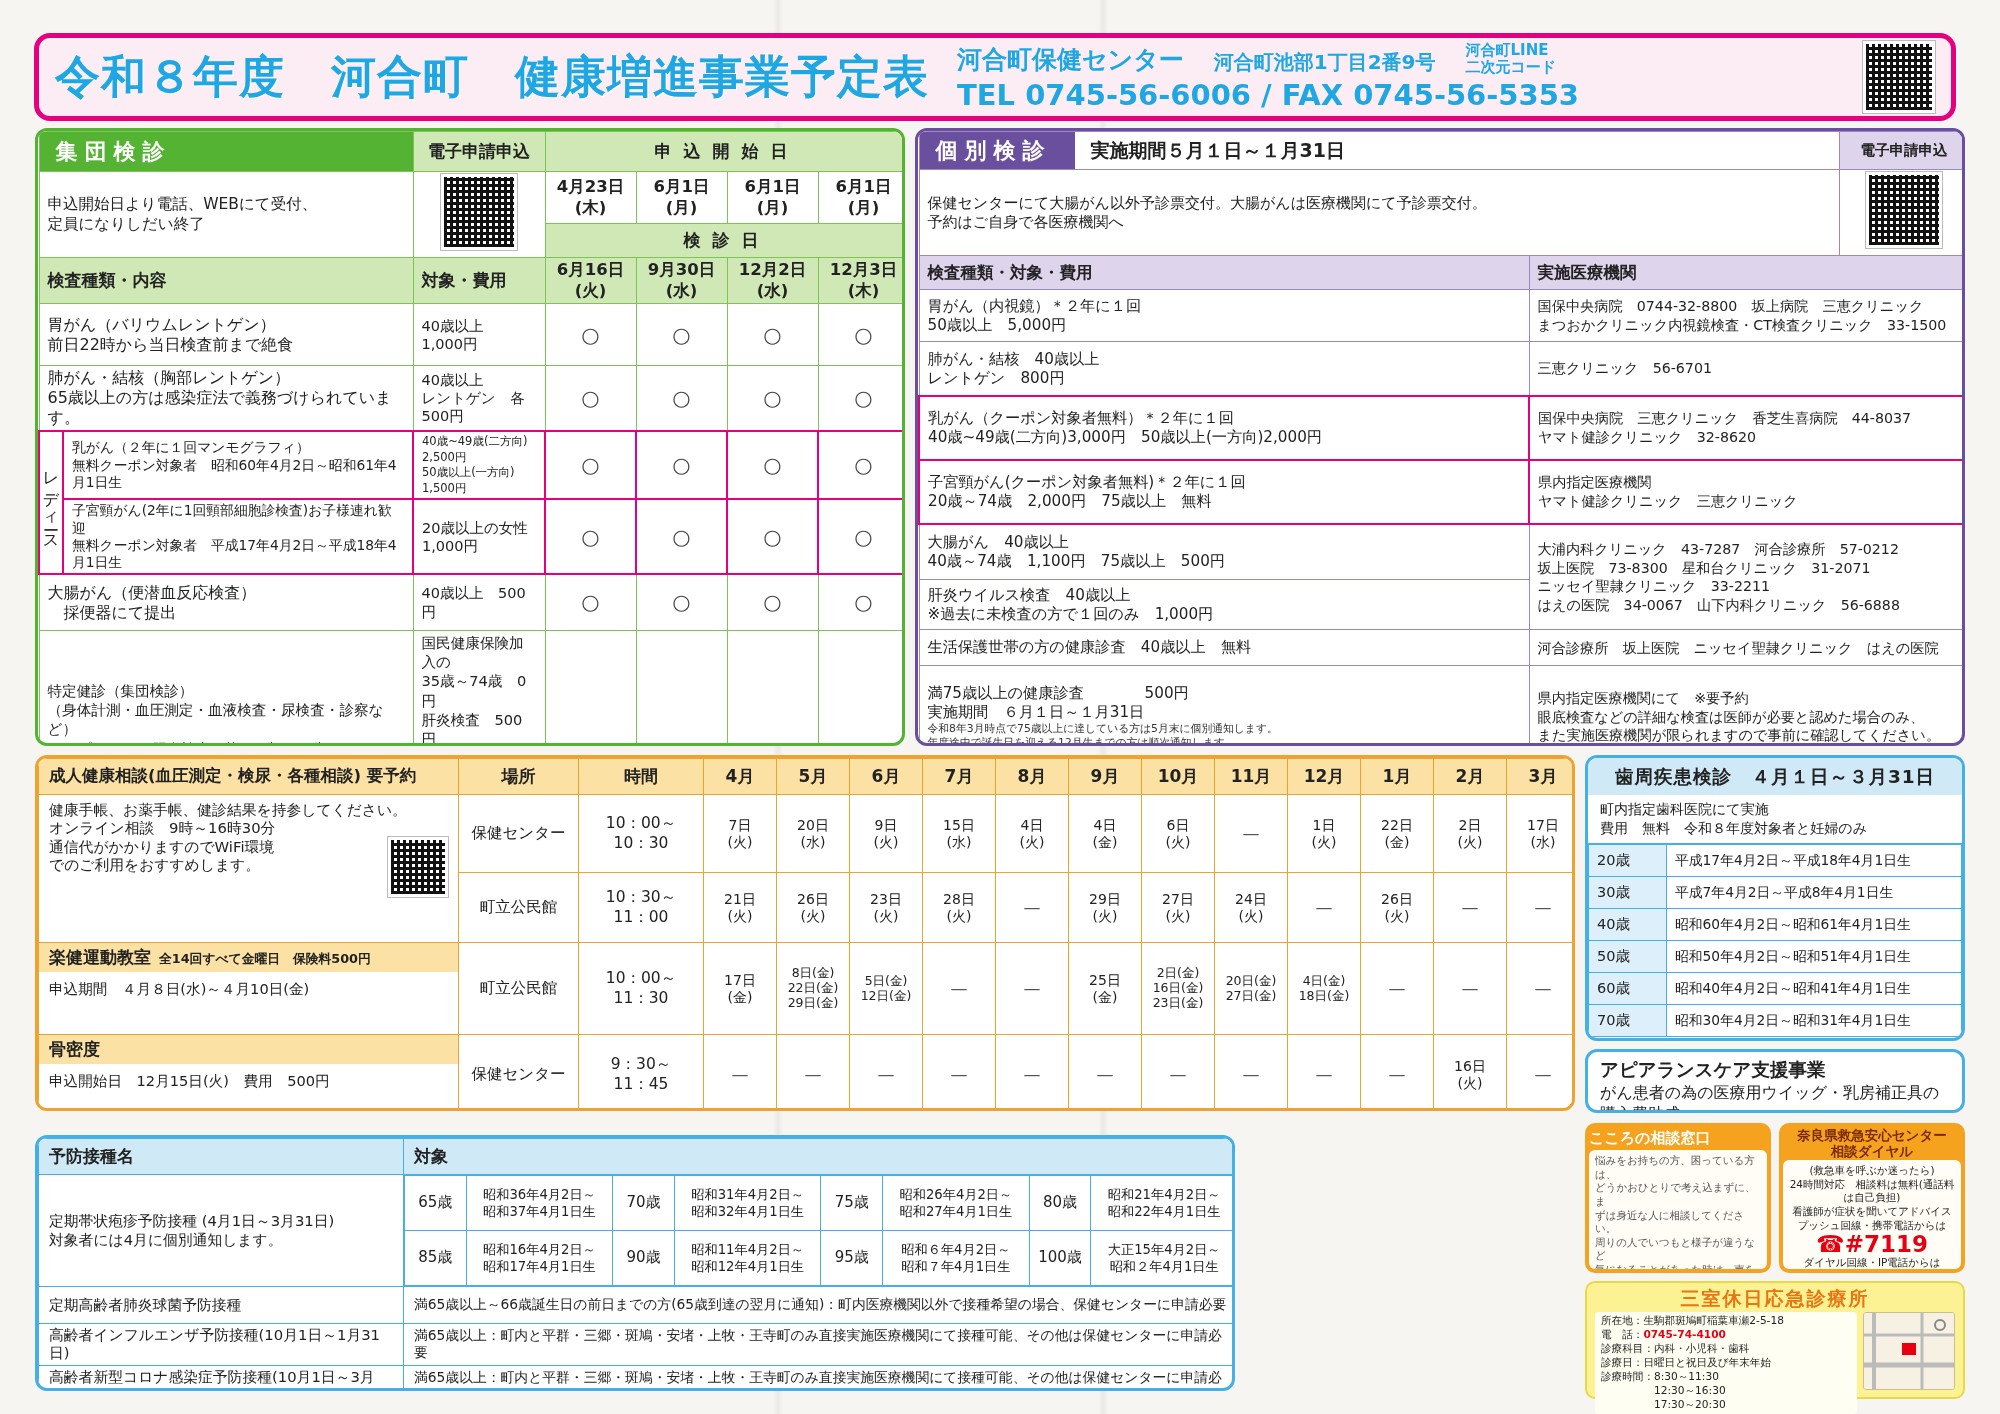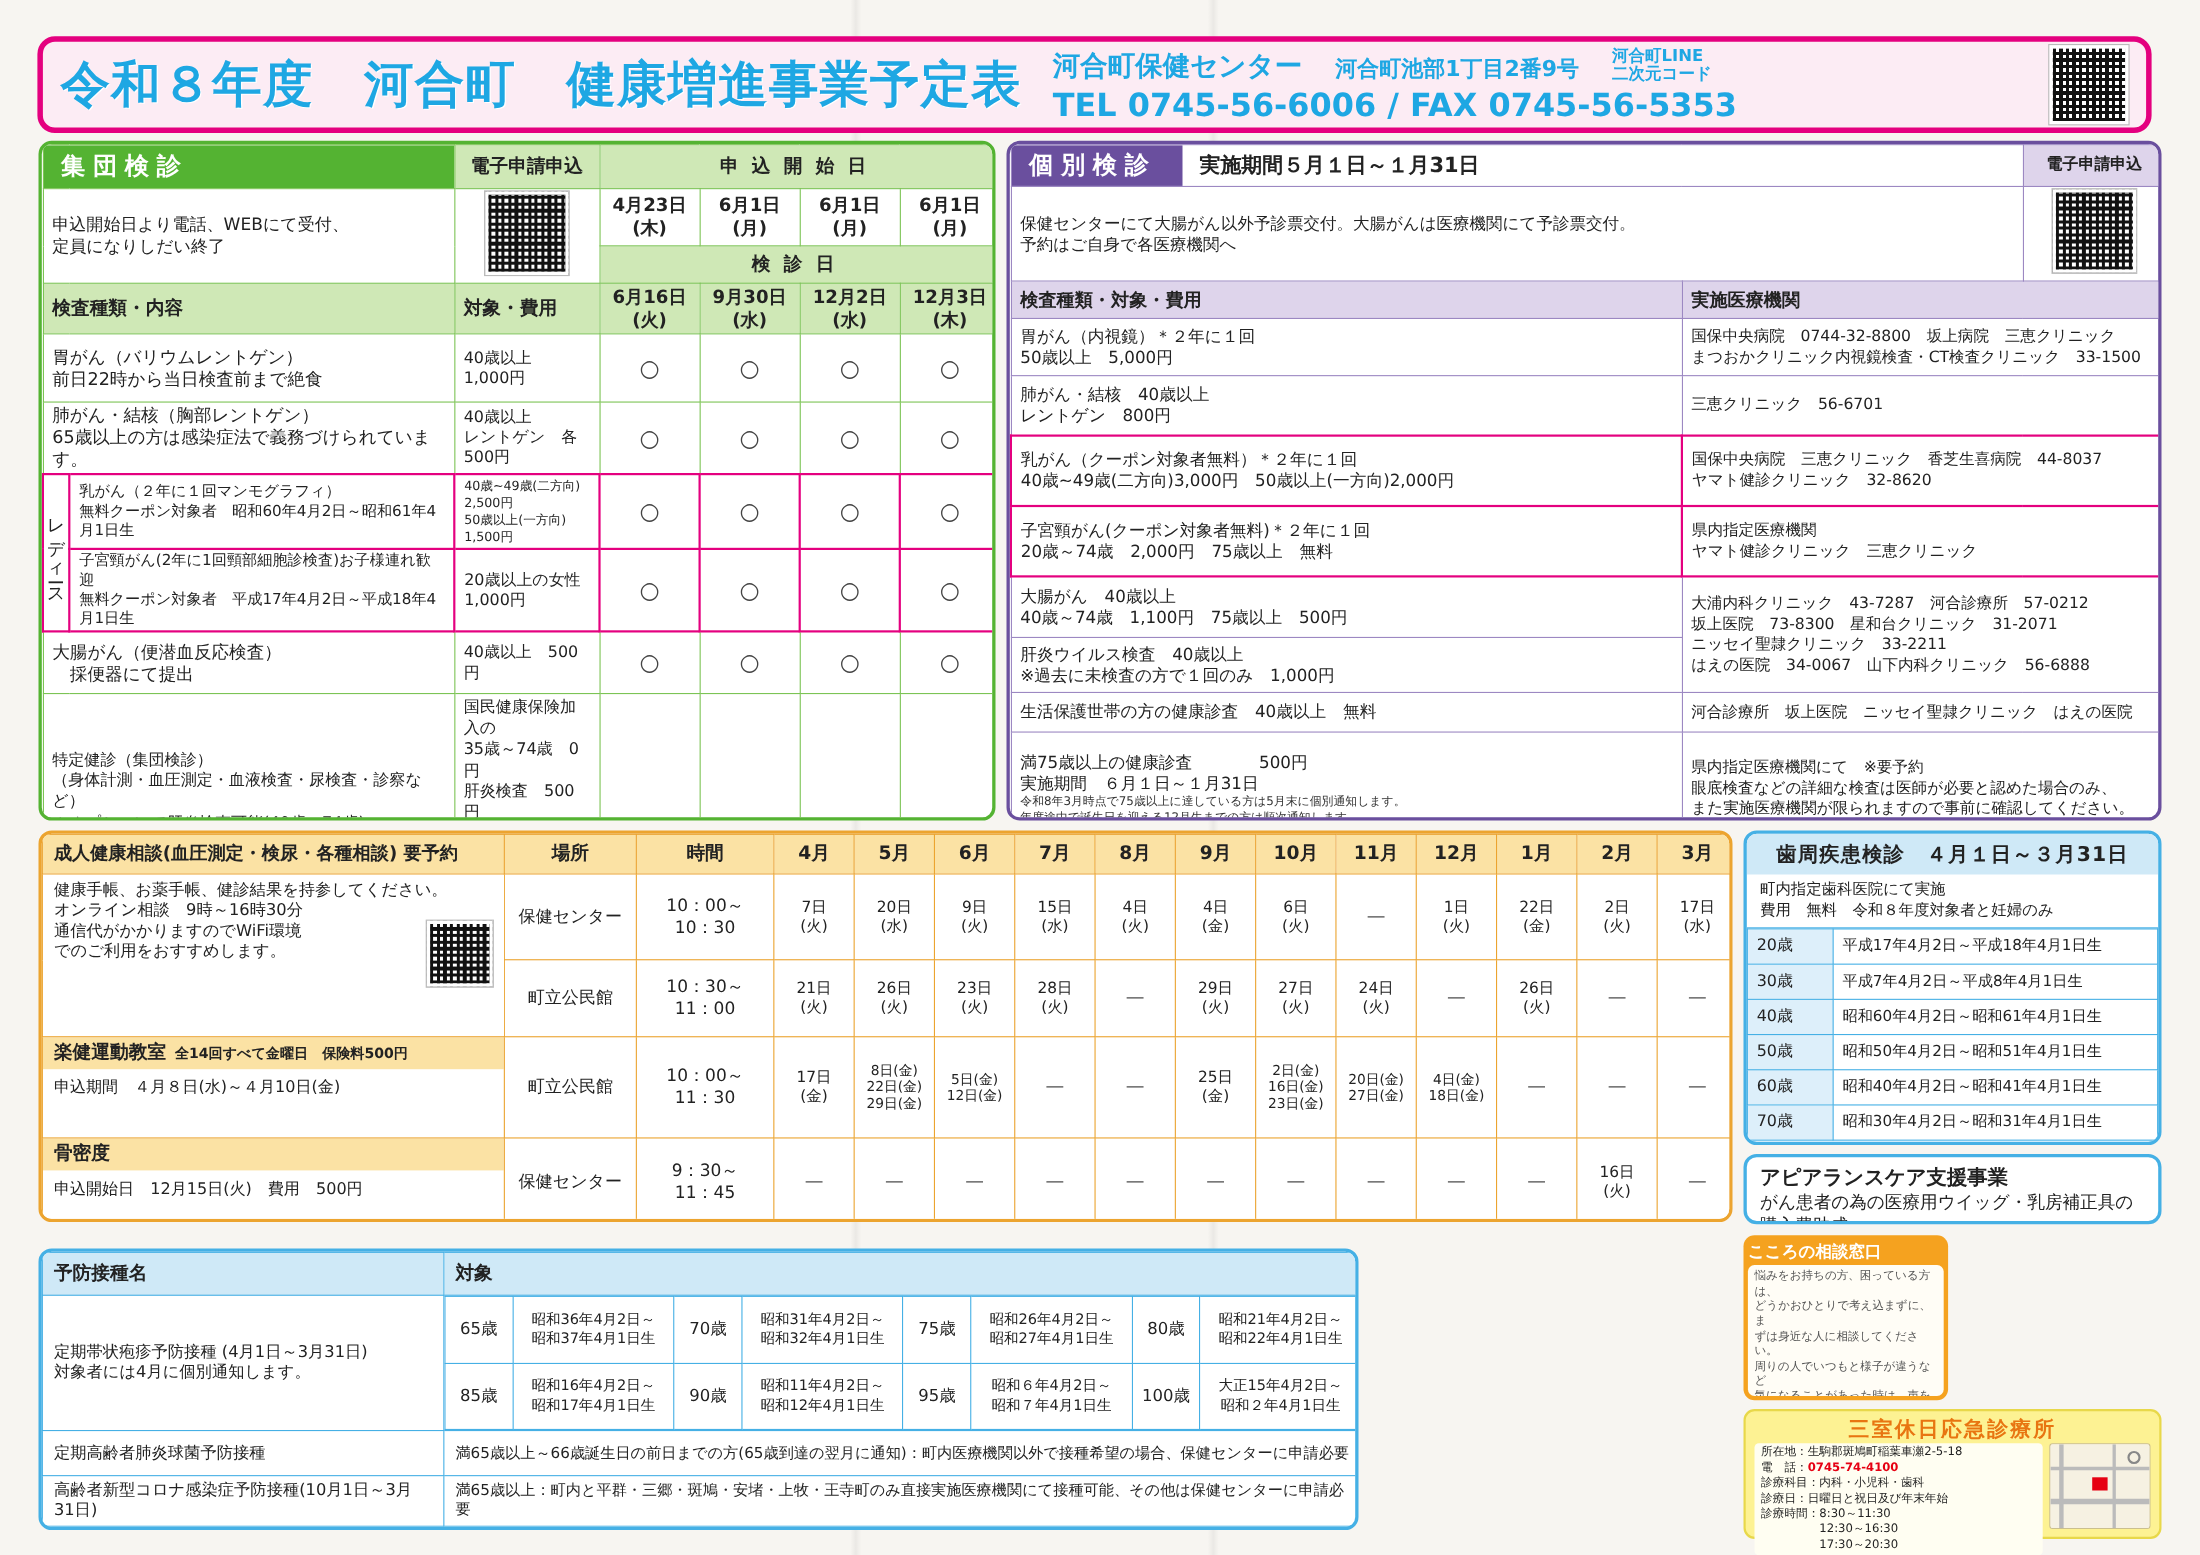--- a/index.html
+++ b/index.html
@@ -550,20 +550,24 @@
 昭和２年4月1日生</td>
             </tr>
           </tbody>
               </table>
         </td>
       </tr>
       <tr style="height:37px">
         <td class="vname">定期高齢者肺炎球菌予防接種</td>
         <td class="vtarget">満65歳以上～66歳誕生日の前日までの方(65歳到達の翌月に通知)：町内医療機関以外で接種希望の場合、保健センターに申請必要</td>
       </tr>
+      <tr style="height:37px">
+        <td class="vname">高齢者インフルエンザ予防接種(10月1日～1月31日)</td>
+        <td class="vtarget">満65歳以上：町内と平群・三郷・斑鳩・安堵・上牧・王寺町のみ直接実施医療機関にて接種可能、その他は保健センターに申請必要</td>
+      </tr>
       <tr style="height:36px">
         <td class="vname">高齢者新型コロナ感染症予防接種(10月1日～3月31日)</td>
         <td class="vtarget">満65歳以上：町内と平群・三郷・斑鳩・安堵・上牧・王寺町のみ直接実施医療機関にて接種可能、その他は保健センターに申請必要</td>
       </tr>
     </tbody>
       </table>
   </div>
 
   <div class="sec round blueb" style="left:1585px;top:755px;width:380px;height:286px">
     <div class="dtitle">歯周疾患検診　４月１日～３月31日</div>
@@ -614,20 +618,33 @@
       <div class="tiny ml kbody">悩みをお持ちの方、困っている方は、
 どうかおひとりで考え込まずに、ま
 ずは身近な人に相談してください。
 周りの人でいつもと様子が違うなど
 気になることがあった時は、声をかけ、
 じっくりと話を聞いてみましょう。</div>
 
     </div>
   </div>
 
+  <div class="sec obox" style="left:1779px;top:1123px;width:186px;height:150px">
+    <div class="otitle2">奈良県救急安心センター
+相談ダイヤル</div>
+    <div class="owhite dial-c">
+      <div class="tiny">(救急車を呼ぶか迷ったら)</div>
+      <div class="tiny ml">24時間対応　相談料は無料(通話料は自己負担)
+看護師が症状を聞いてアドバイス</div>
+      <div class="tiny">プッシュ回線・携帯電話からは</div>
+      <div class="bignum"><span>☎</span><span>#7119</span></div>
+      <div class="tiny">ダイヤル回線・IP電話からは</div>
+
+    </div>
+  </div>
 
   <div class="sec ybox" style="left:1585px;top:1281px;width:380px;height:118px">
     <div class="ytitle">三室休日応急診療所</div>
     <div class="ybody">
       <div class="ylines">
         <div>所在地：生駒郡斑鳩町稲葉車瀬2-5-18</div>
         <div><span>電　話：</span><span class="red bold">0745-74-4100</span></div>
         <div>診療科目：内科・小児科・歯科</div>
         <div>診療日：日曜日と祝日及び年末年始</div>
         <div class="ml">診療時間：8:30～11:30

